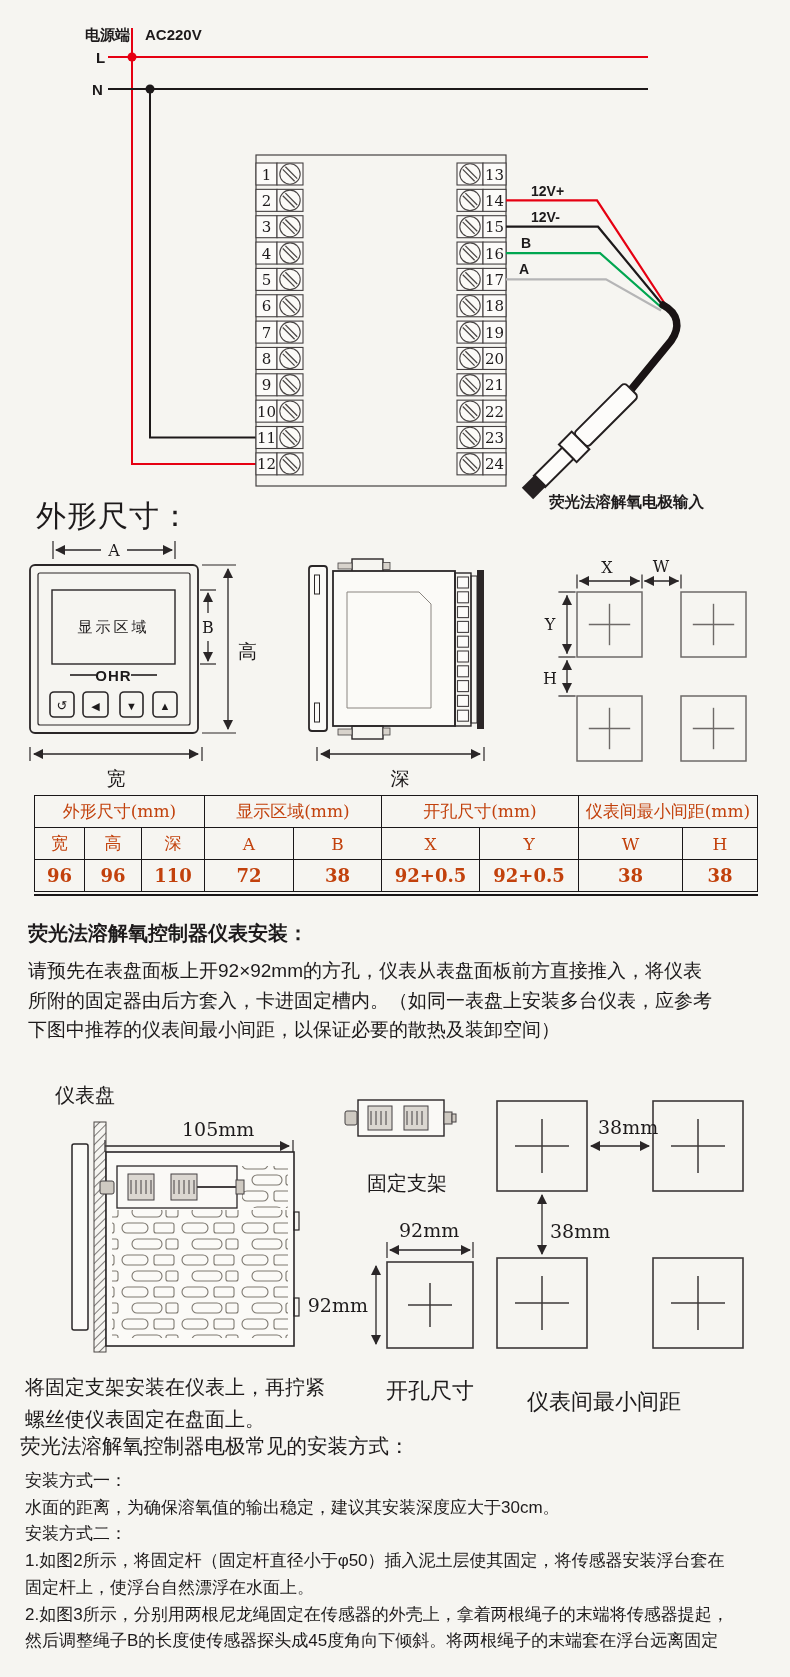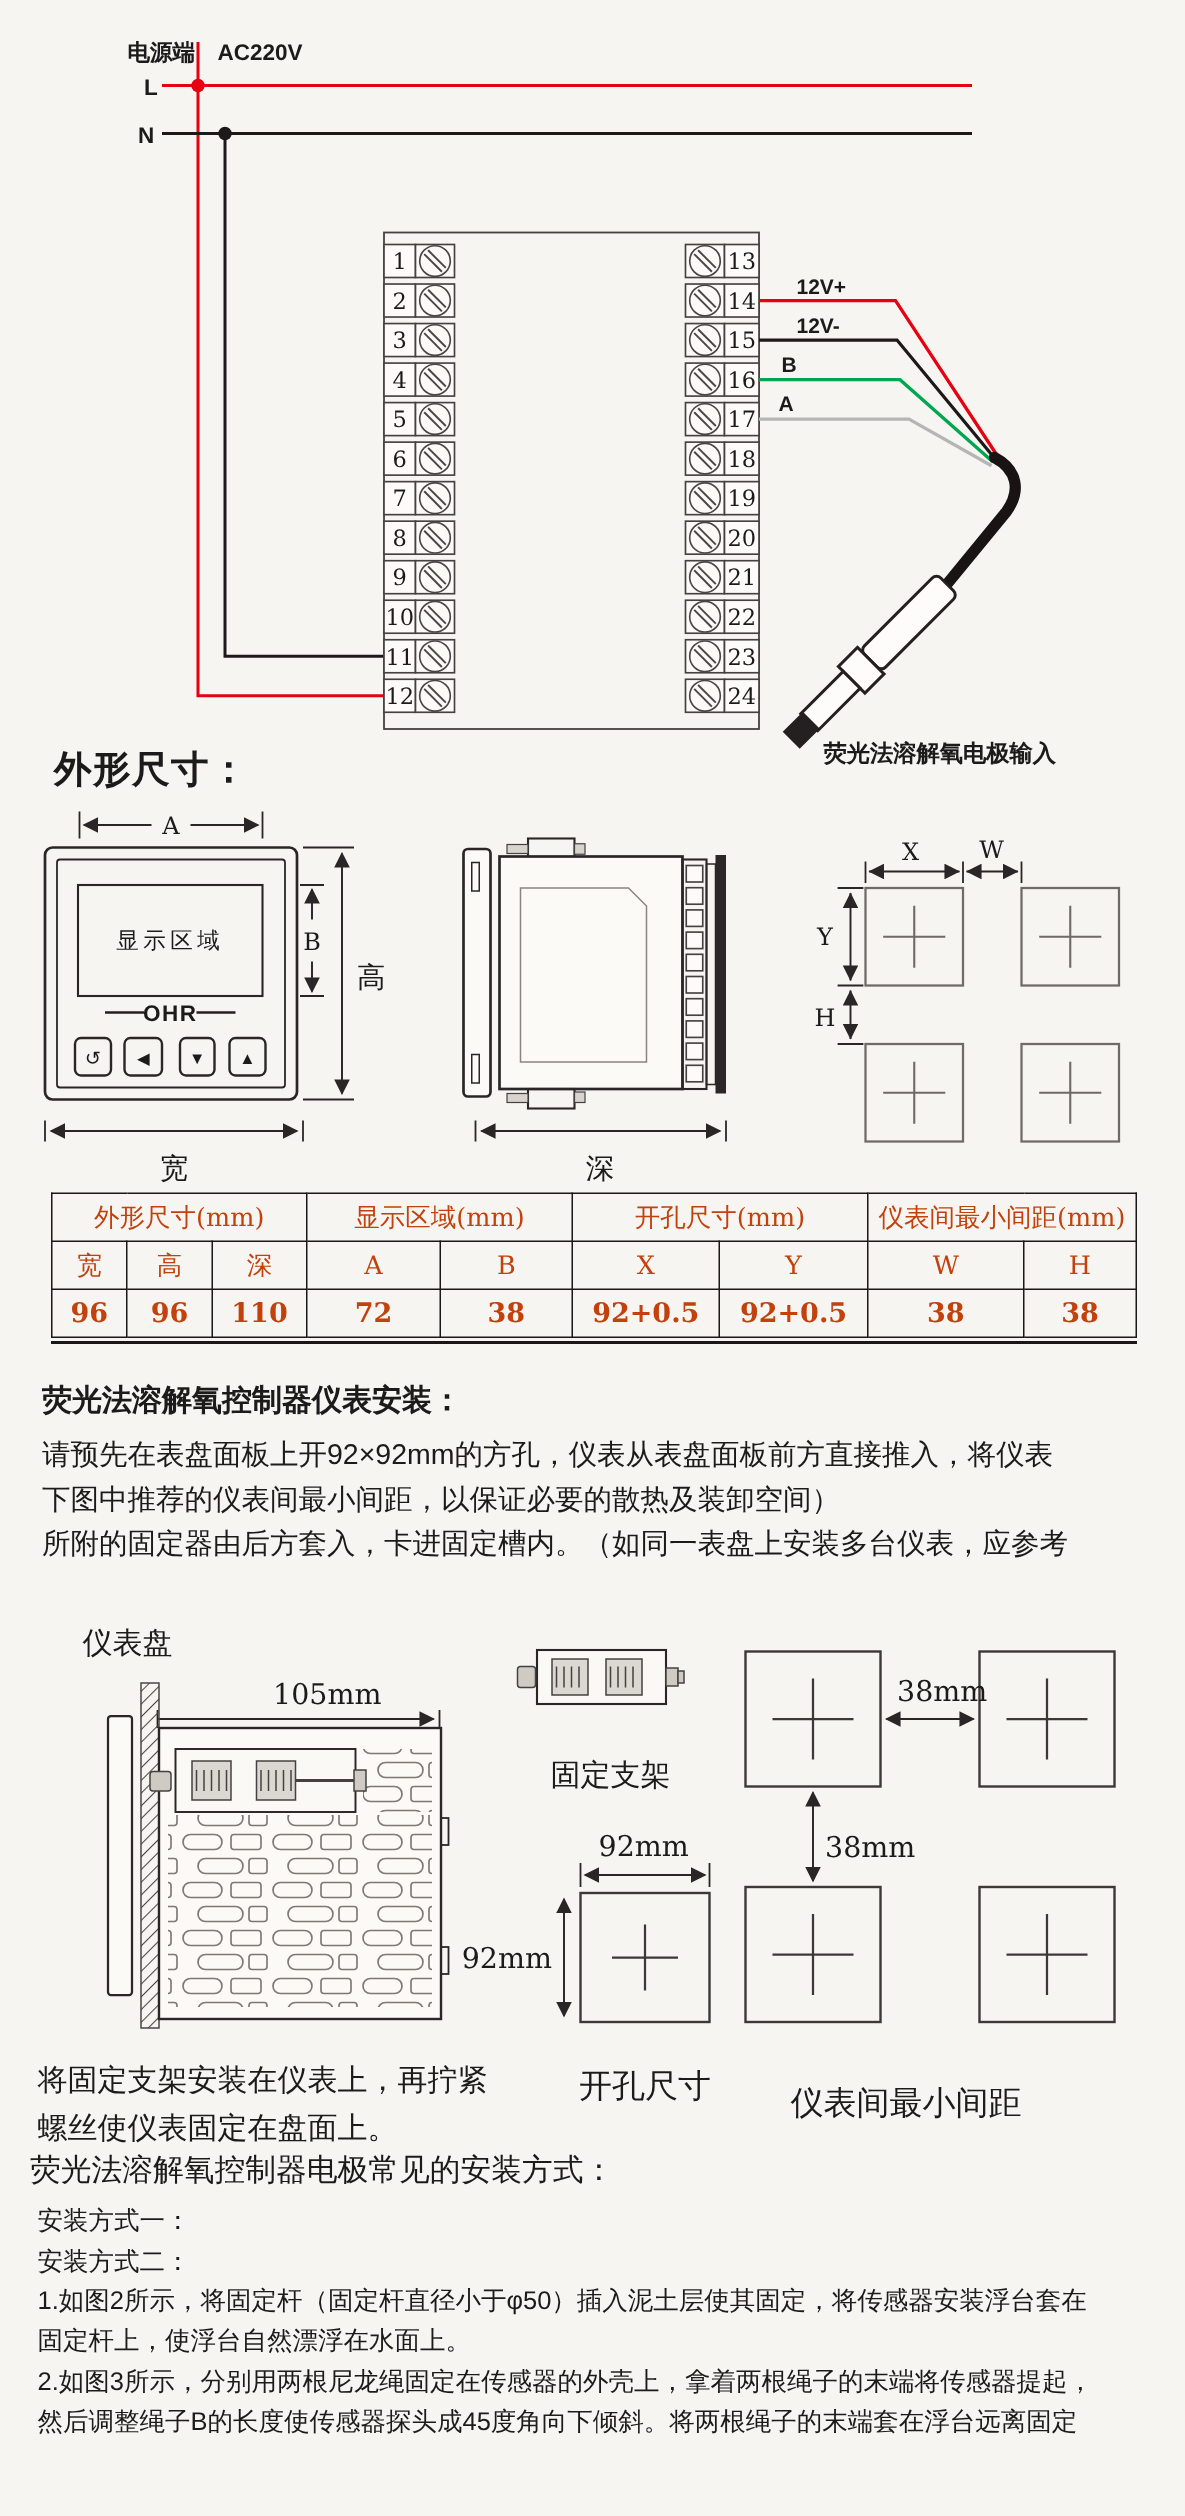--- a/index.html
+++ b/index.html
@@ -12,21 +12,21 @@
   svg text{fill:#1d1a1b;}
   .tnum{font-family:"DejaVu Serif",serif;font-size:15px;text-anchor:middle;}
   .cell{fill:#fcfbf9;stroke:#454142;stroke-width:1.1;}
   .dimtxt{font-family:"DejaVu Serif",serif;font-size:16px;text-anchor:middle;}
   .dimnum{font-family:"DejaVu Serif",serif;font-size:19px;}
   .cnlabel{font-size:20px;}
   .caption{font-size:22px;}
   .dline{stroke:#2a2627;stroke-width:1.3;}
   .tick{stroke:#2a2627;stroke-width:1.2;}
   .fig{fill:none;stroke:#2a2627;}
-  .h-outline{font-size:25px;font-weight:bold;letter-spacing:1px;}
+  .h-outline{font-size:30px;font-weight:normal;letter-spacing:1px;}
   .spec-table{position:absolute;left:34px;top:795px;border-collapse:collapse;
     font-family:"DejaVu Serif",serif;font-size:17px;color:#c2410c;table-layout:fixed;}
   .spec-table th,.spec-table td{border:1.5px solid #1a1718;text-align:center;
     padding:0;height:31px;font-weight:normal;}
   .spec-table td{font-size:18px;font-weight:bold;}
   .table-dbl{position:absolute;left:34px;top:894px;width:724px;height:2px;background:#1a1718;}
   .install-text{position:absolute;left:28px;top:920px;}
   .install-text .head{font-size:20px;font-weight:bold;margin-bottom:9px;}
   .install-text .ln{font-size:19px;line-height:29.5px;white-space:nowrap;}
   .note-text{position:absolute;left:25px;top:1372px;font-size:20px;line-height:31.5px;white-space:nowrap;}
@@ -360,22 +360,22 @@
     <td>38</td>
     <td>38</td>
   </tr>
 </tbody>
   </table>
 <div class="table-dbl"></div>
 
 <div class="install-text">
   <div class="head">荧光法溶解氧控制器仪表安装：</div>
   <div class="ln">请预先在表盘面板上开92×92mm的方孔，仪表从表盘面板前方直接推入，将仪表</div>
+  <div class="ln">所附的固定器由后方套入，卡进固定槽内。（如同一表盘上安装多台仪表，应参考</div>
   <div class="ln">下图中推荐的仪表间最小间距，以保证必要的散热及装卸空间）</div>
-  <div class="ln">所附的固定器由后方套入，卡进固定槽内。（如同一表盘上安装多台仪表，应参考</div>
 </div>
 
 <svg class="abs" style="left:0;top:1060px" width="790" height="385" viewBox="0 0 790 385">
   <defs>
     <marker id="ah3" viewBox="0 0 10 10" refX="9" refY="5" markerWidth="8" markerHeight="8" orient="auto-start-reverse">
       <path d="M0,0 L10,5 L0,10 z" fill="#2a2627"></path>
     </marker>
     <pattern id="hatch" width="6" height="6" patternUnits="userSpaceOnUse" patternTransform="rotate(45)">
       <line x1="0" y1="0" x2="0" y2="6" stroke="#4a4645" stroke-width="1.4"></line>
     </pattern>
@@ -482,19 +482,20 @@
 
 <div class="note-text">
   <div>将固定支架安装在仪表上，再拧紧</div>
   <div>螺丝使仪表固定在盘面上。</div>
 </div>
 
 <div class="bottom">
   <div class="head">荧光法溶解氧控制器电极常见的安装方式：</div>
   <div class="lines">
     <div>安装方式一：</div>
+    <div>水面的距离，为确保溶氧值的输出稳定，建议其安装深度应大于30cm。</div>
     <div>安装方式二：</div>
     <div>1.如图2所示，将固定杆（固定杆直径小于φ50）插入泥土层使其固定，将传感器安装浮台套在</div>
     <div>固定杆上，使浮台自然漂浮在水面上。</div>
     <div>2.如图3所示，分别用两根尼龙绳固定在传感器的外壳上，拿着两根绳子的末端将传感器提起，</div>
     <div>然后调整绳子B的长度使传感器探头成45度角向下倾斜。将两根绳子的末端套在浮台远离固定</div>
   </div>
 </div>
 
 </body></html>

